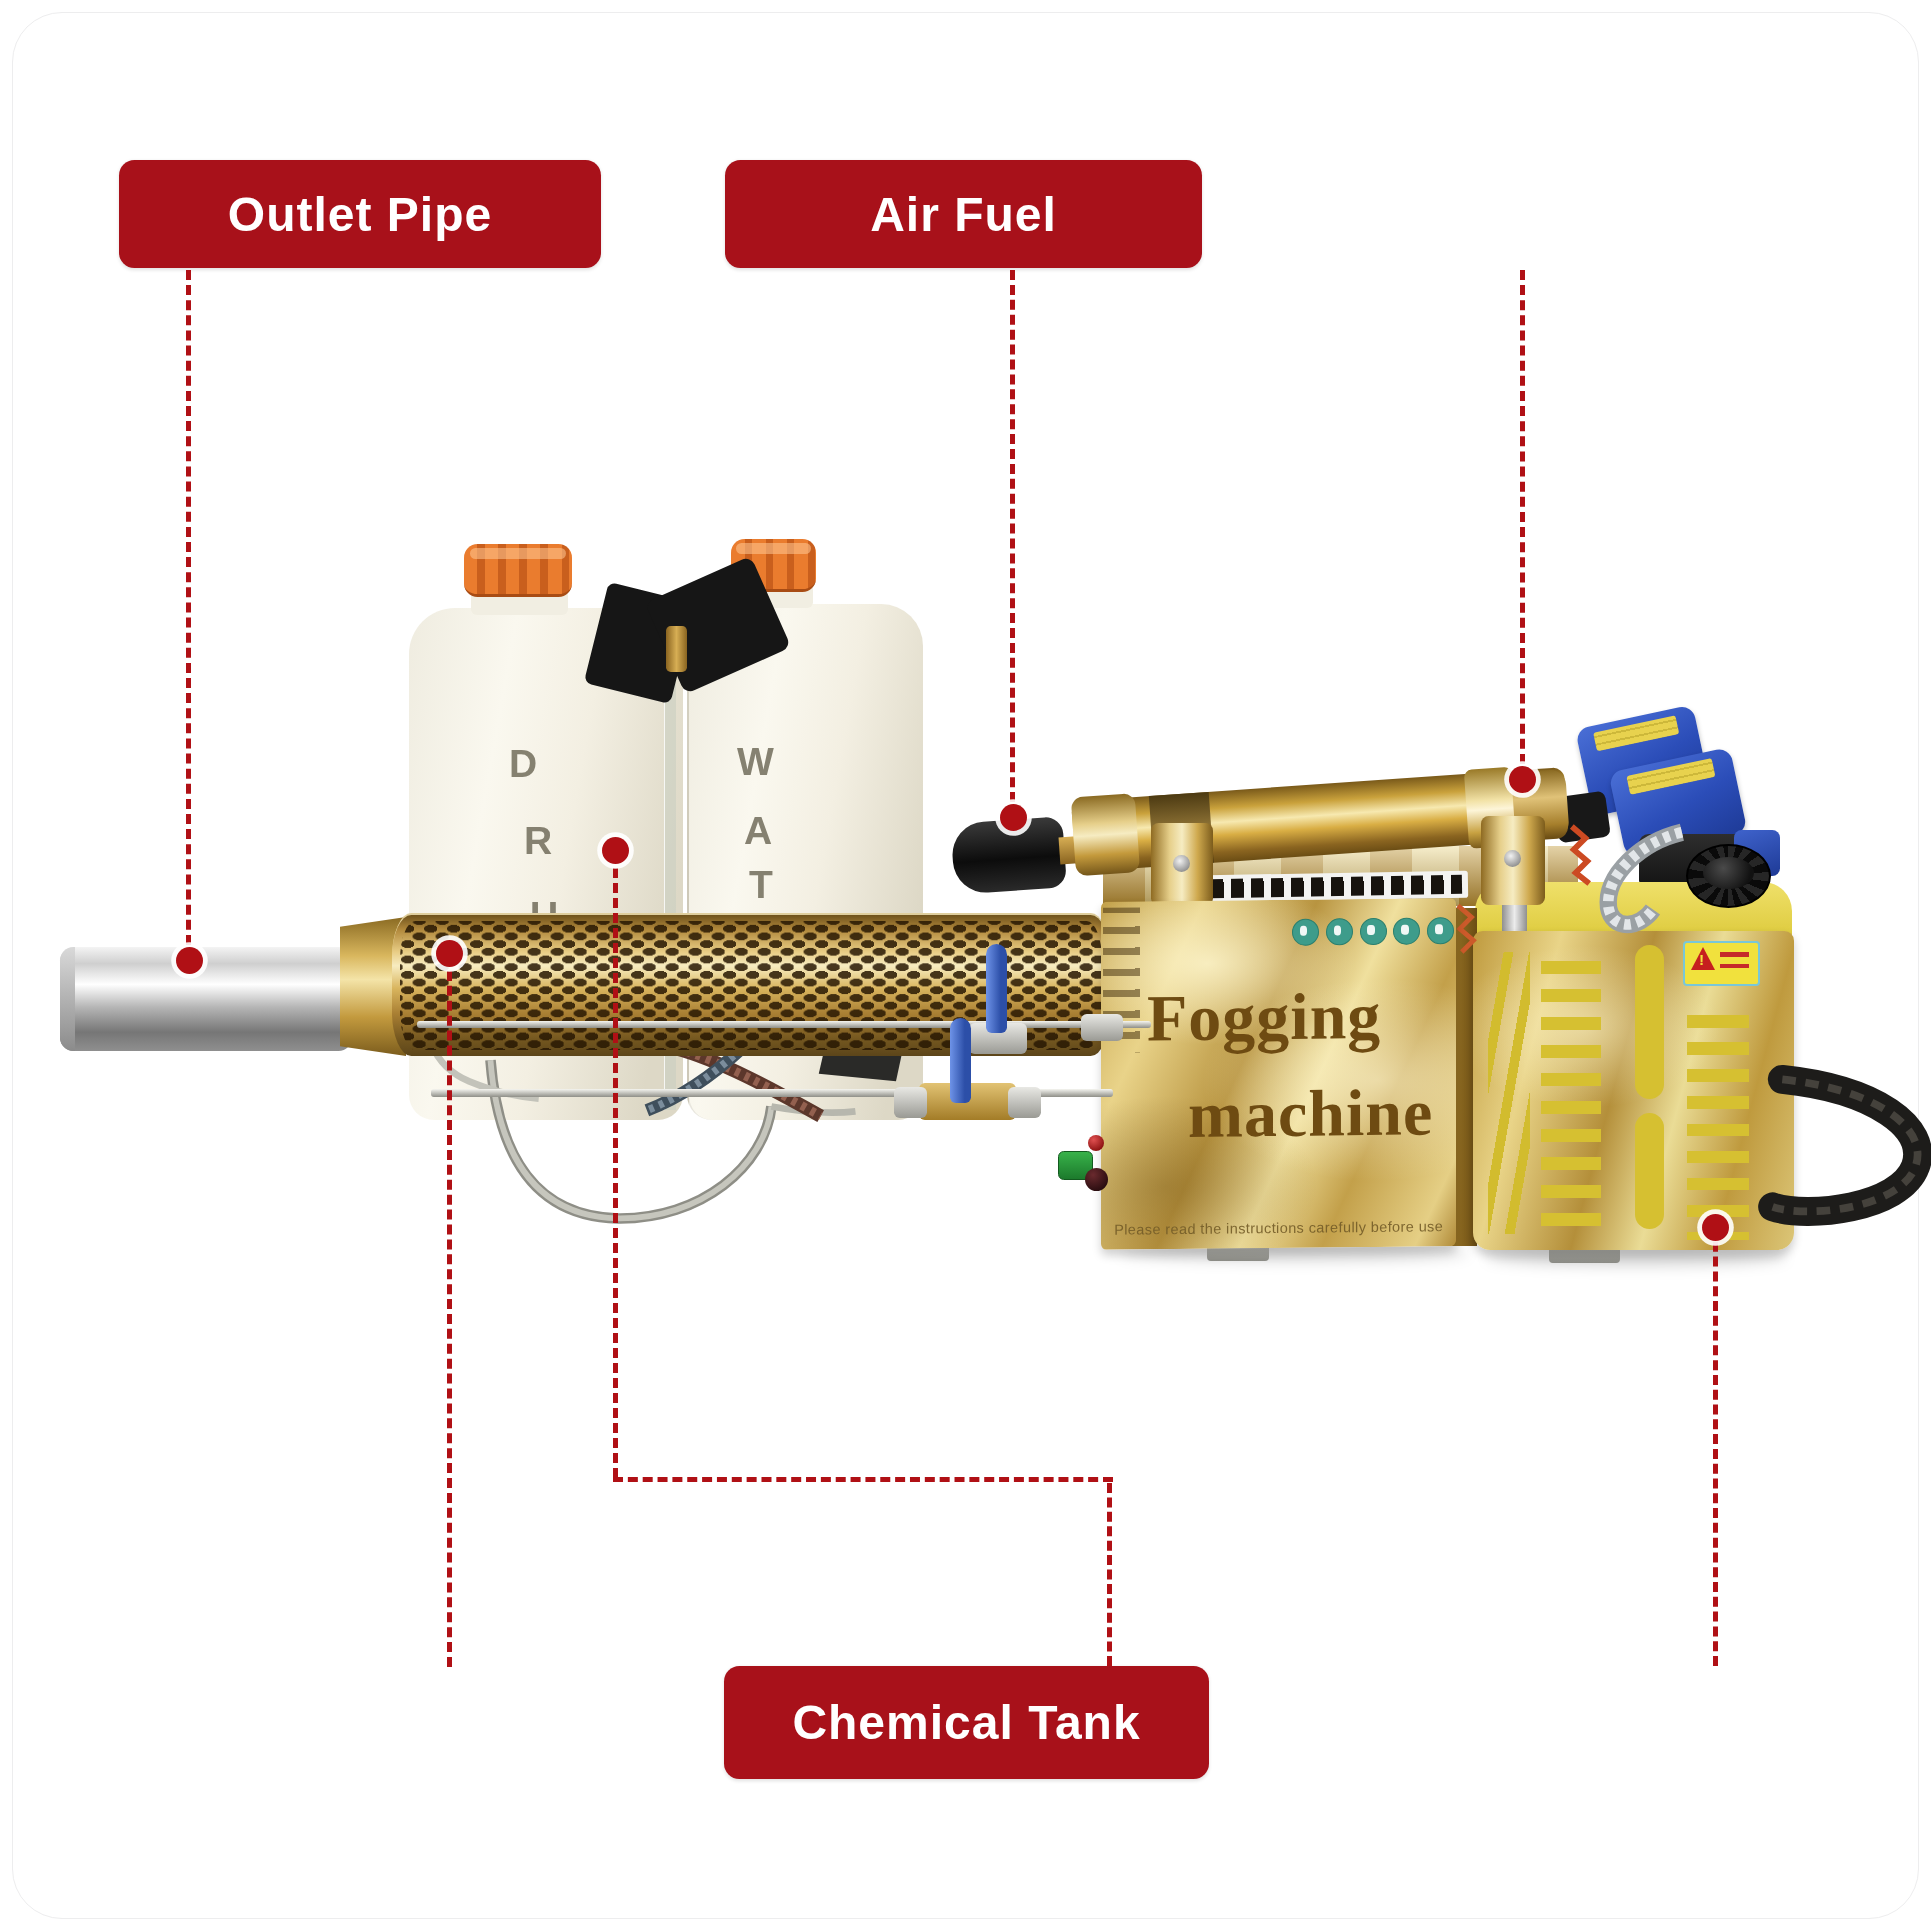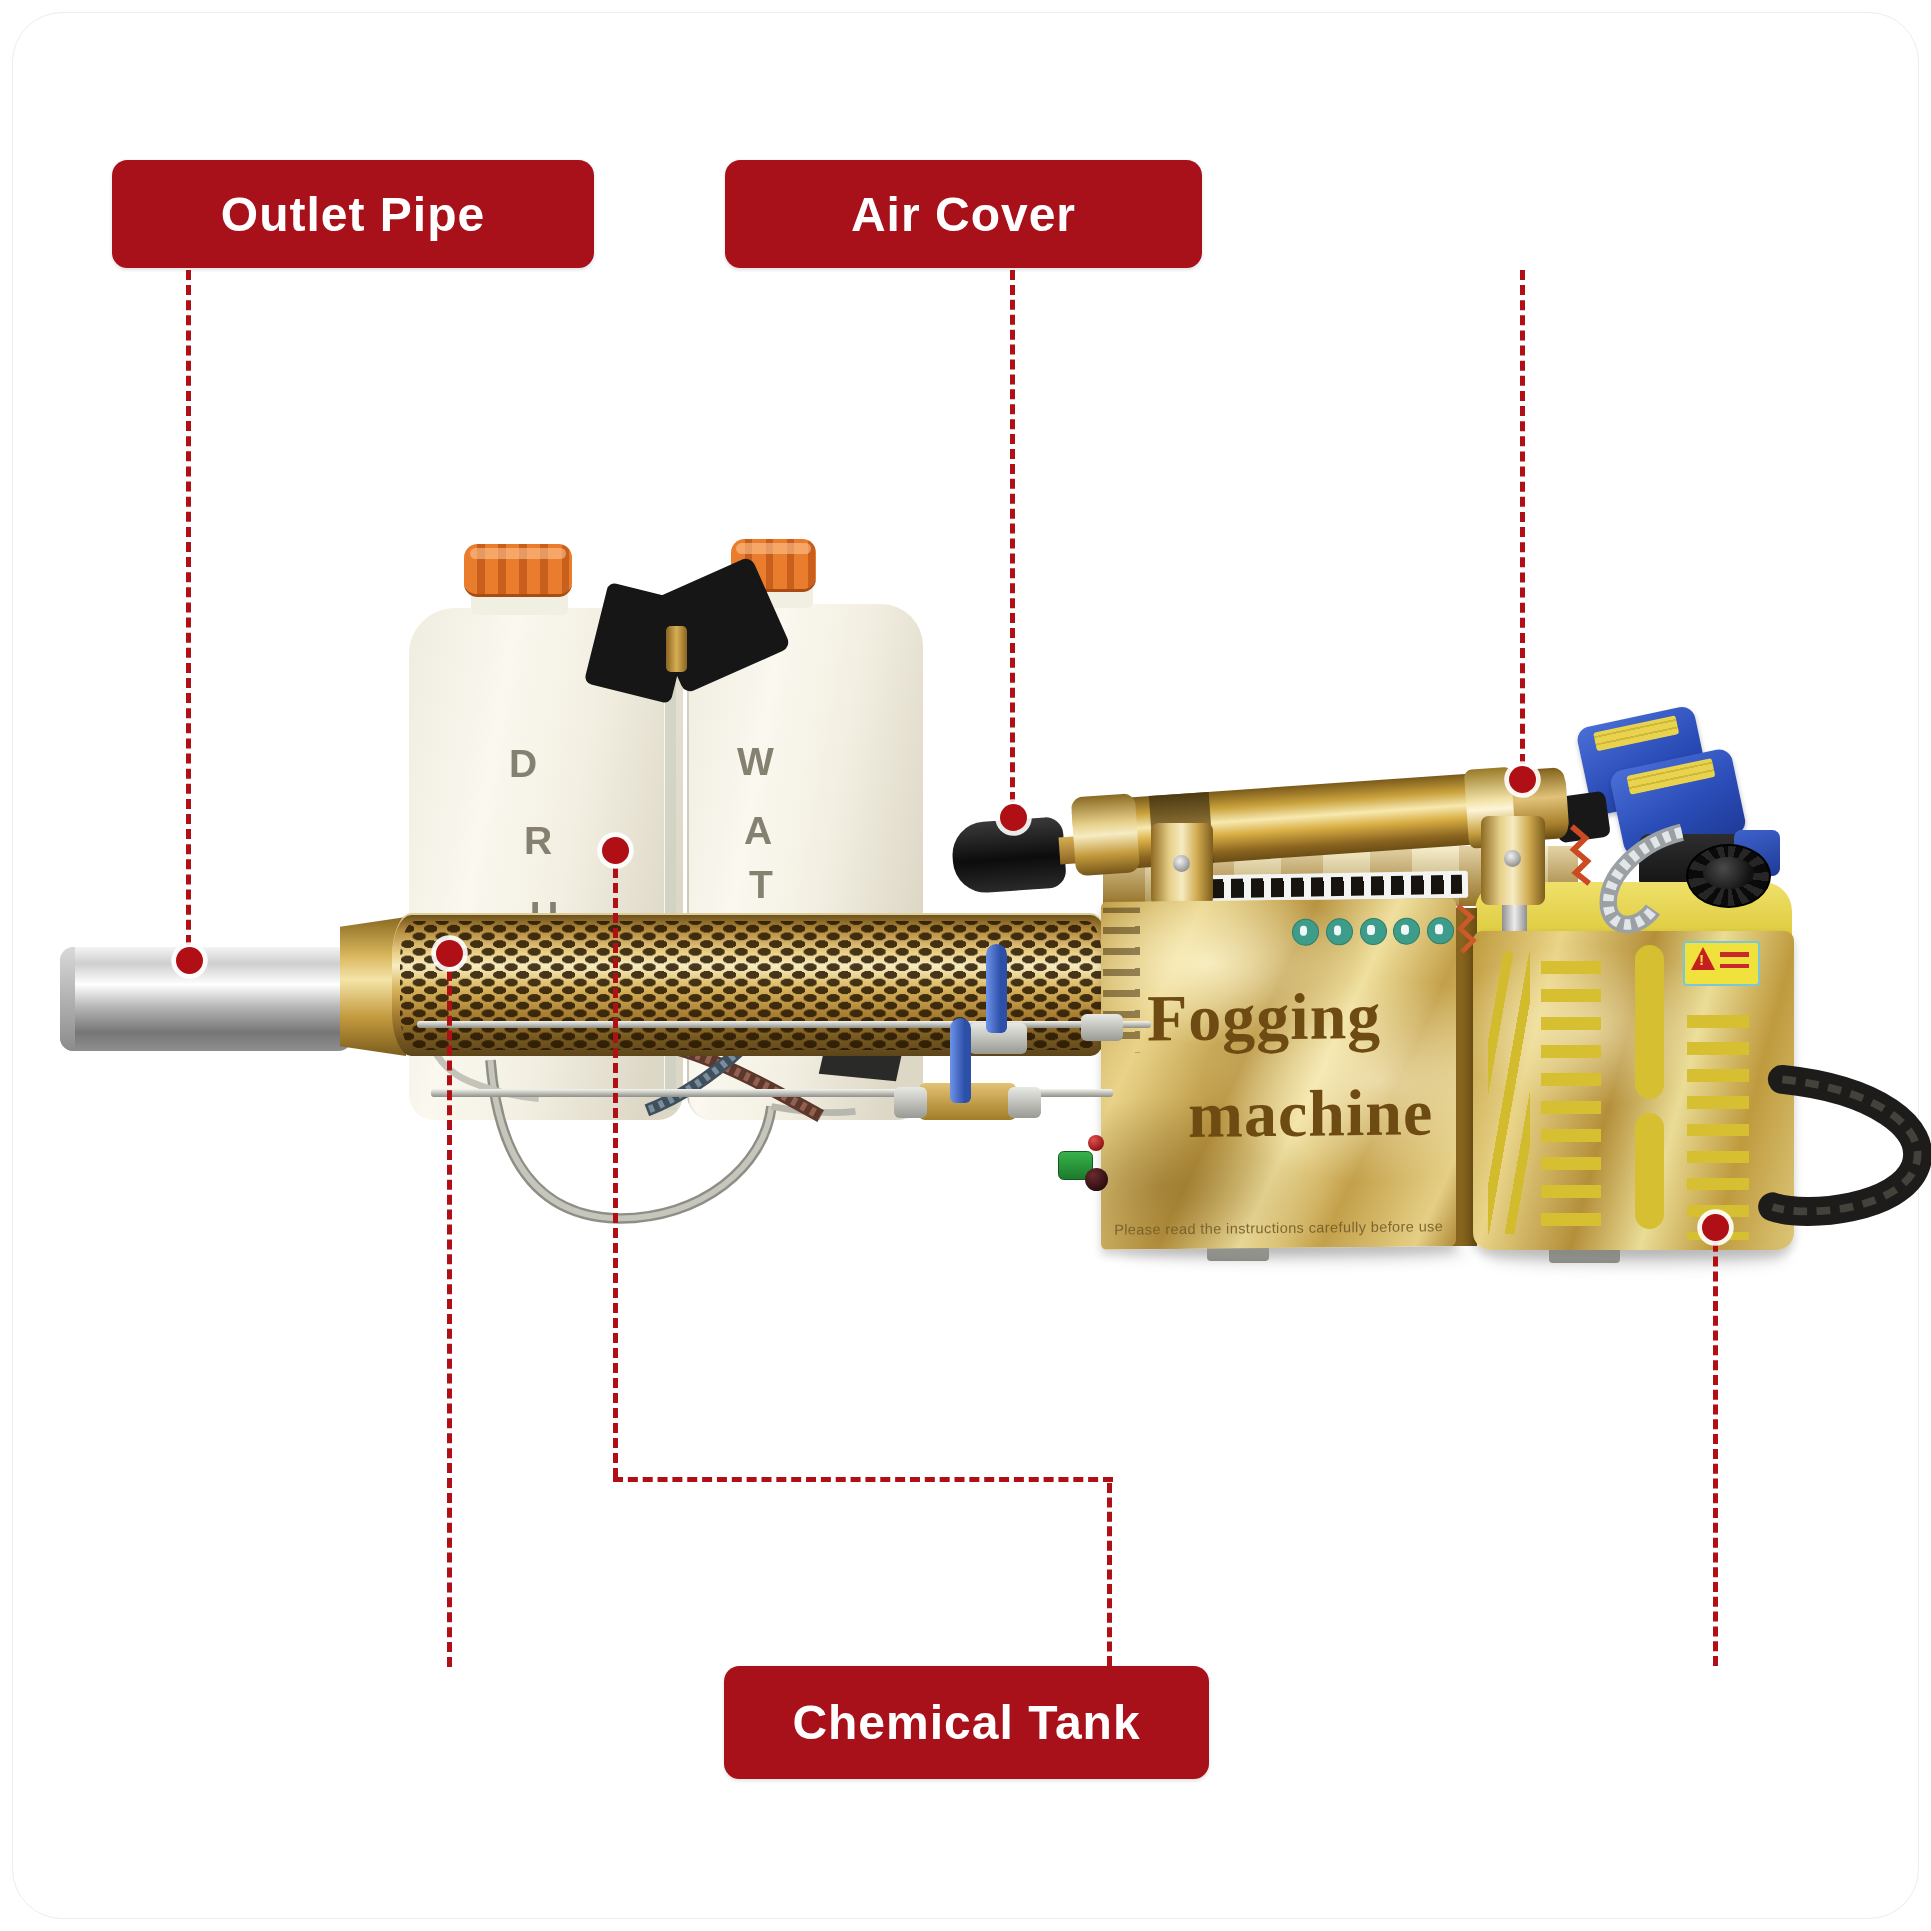--- a/index.html
+++ b/index.html
@@ -185,22 +185,22 @@
 
   svg.layer{position:absolute;left:0;top:0;z-index:15;pointer-events:none;}
   svg.layer.front{z-index:24;}
 </style>
 </head>
 <body>
 
 <div class="canvas">
   <div class="frame"></div>
 
-  <div class="plabel" style="left:112px;top:160px;width:482px;height:108px;">Outlet Pipe</div>
-  <div class="plabel" style="left:725px;top:160px;width:477px;height:108px;">Air Cover</div>
+  <div class="plabel" style="left:119px;top:160px;width:482px;height:108px;">Outlet Pipe</div>
+  <div class="plabel" style="left:725px;top:160px;width:477px;height:108px;">Air Fuel</div>
   <div class="plabel" style="left:724px;top:1666px;width:485px;height:113px;">Chemical Tank</div>
 
   <div class="vdash" style="left:186px;top:270px;height:690px;"></div>
   <div class="vdash" style="left:1010px;top:270px;height:547px;"></div>
   <div class="vdash" style="left:1520px;top:270px;height:509px;"></div>
   <div class="vdash" style="left:447px;top:956px;height:711px;"></div>
   <div class="vdash" style="left:613px;top:853px;height:625px;"></div>
   <div class="hdash" style="left:613px;top:1477px;width:500px;"></div>
   <div class="vdash" style="left:1107px;top:1483px;height:183px;"></div>
   <div class="vdash" style="left:1713px;top:1227px;height:439px;"></div>

